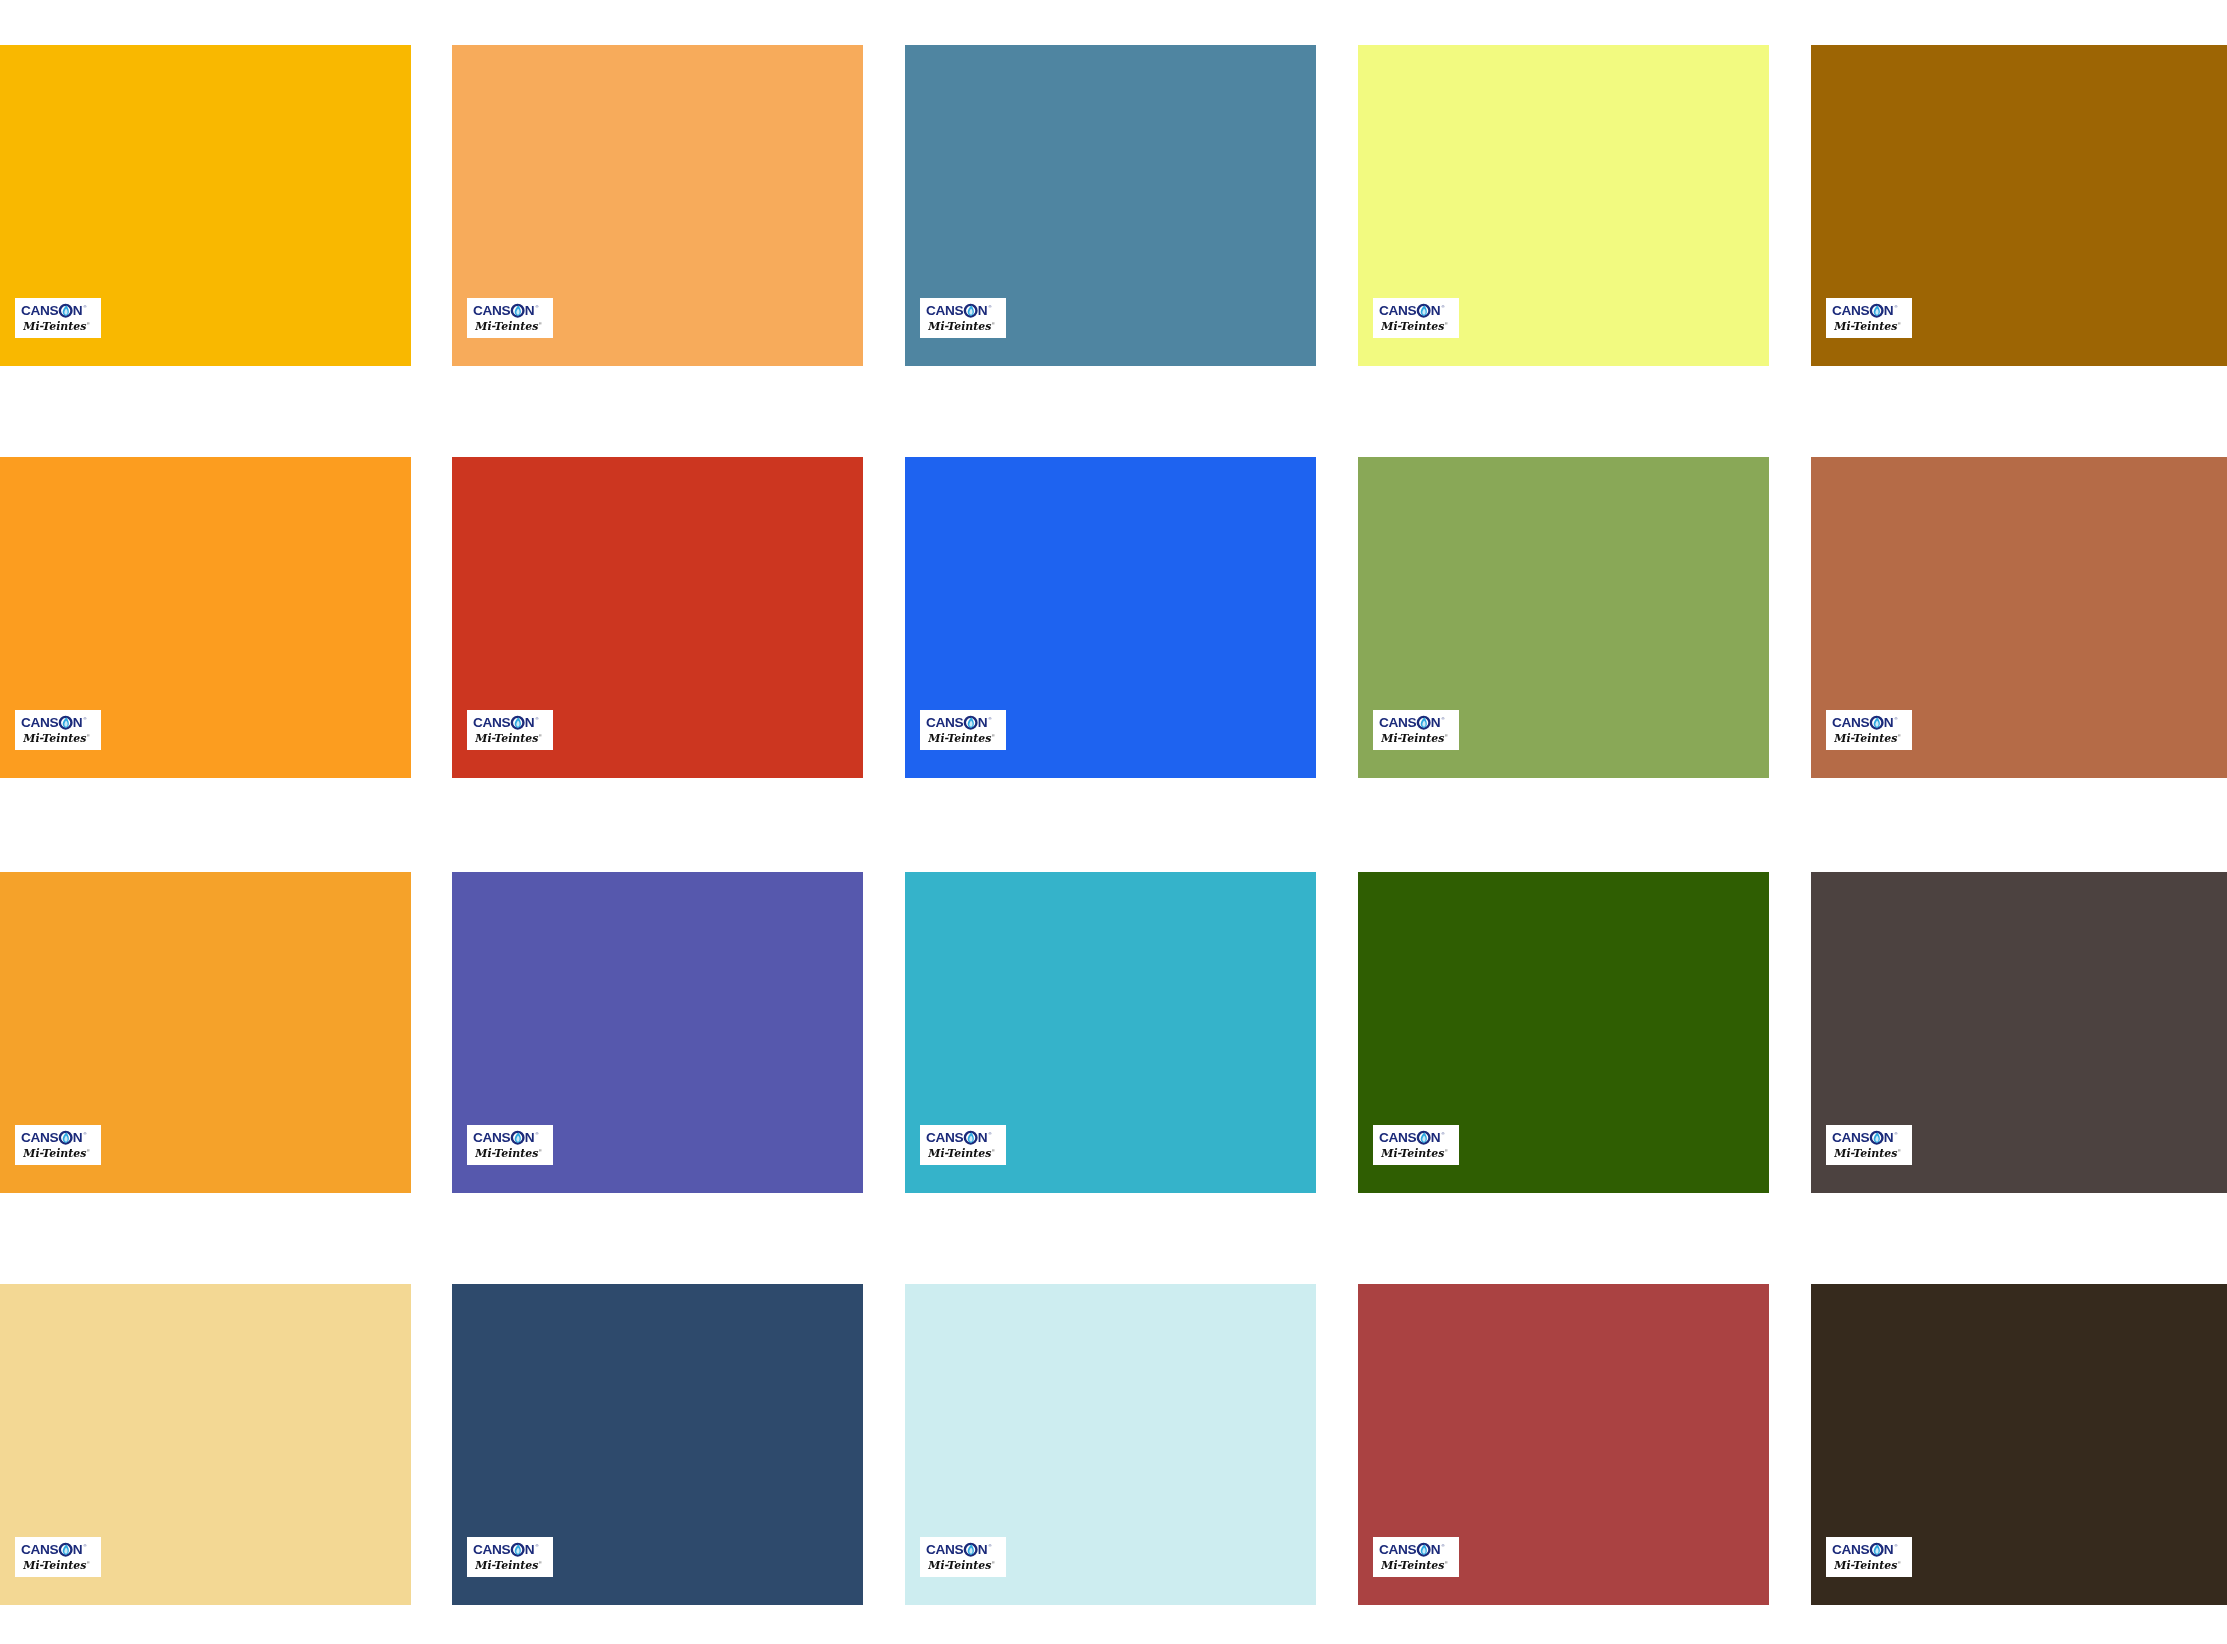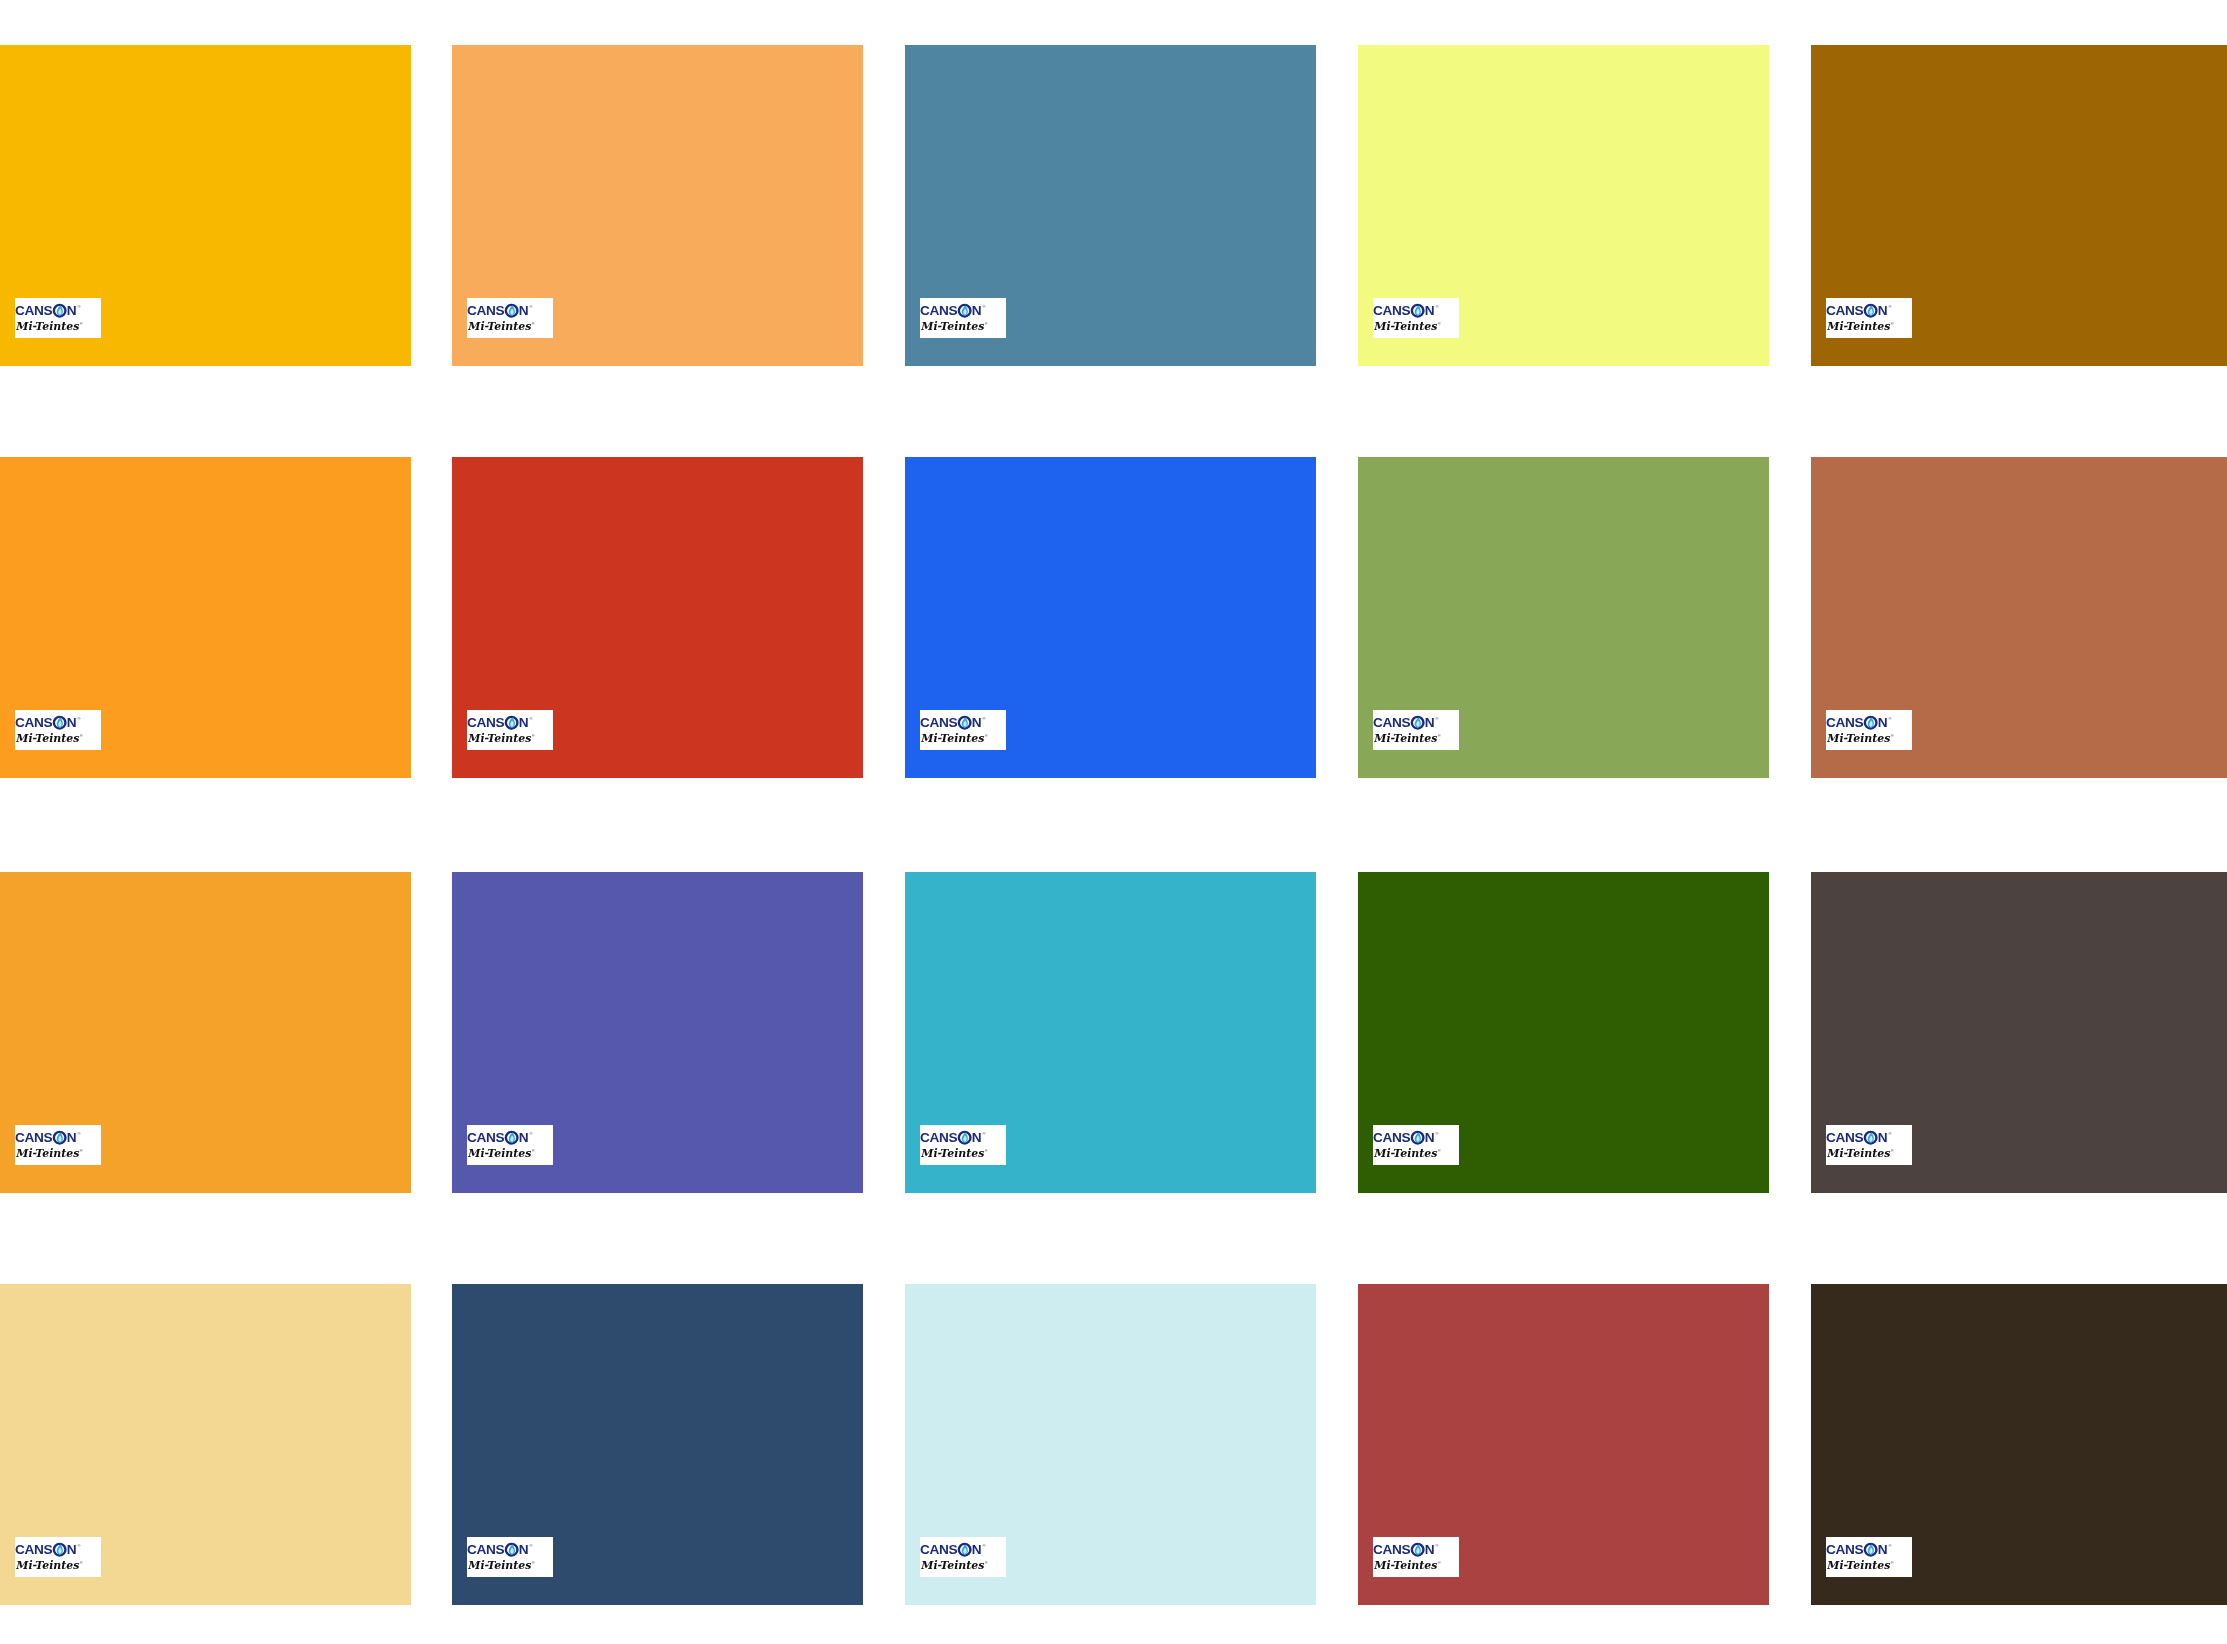--- a/index.html
+++ b/index.html
@@ -31,21 +31,21 @@
   
   .brand-badge {
     position: absolute;
     left: 15px;
     bottom: 28px;
     width: 86px;
     height: 40px;
     background: #ffffff;
     display: flex;
     flex-direction: column;
-    align-items: flex-start;
+    align-items: center;
     justify-content: center;
     box-sizing: border-box;
     padding: 2.1px 0 1.4px 0;
   }
   .brand-badge .wordmark {
     display: block;
     width: 75px;
     height: 16px;
     margin-bottom: 0.7px;
   }

